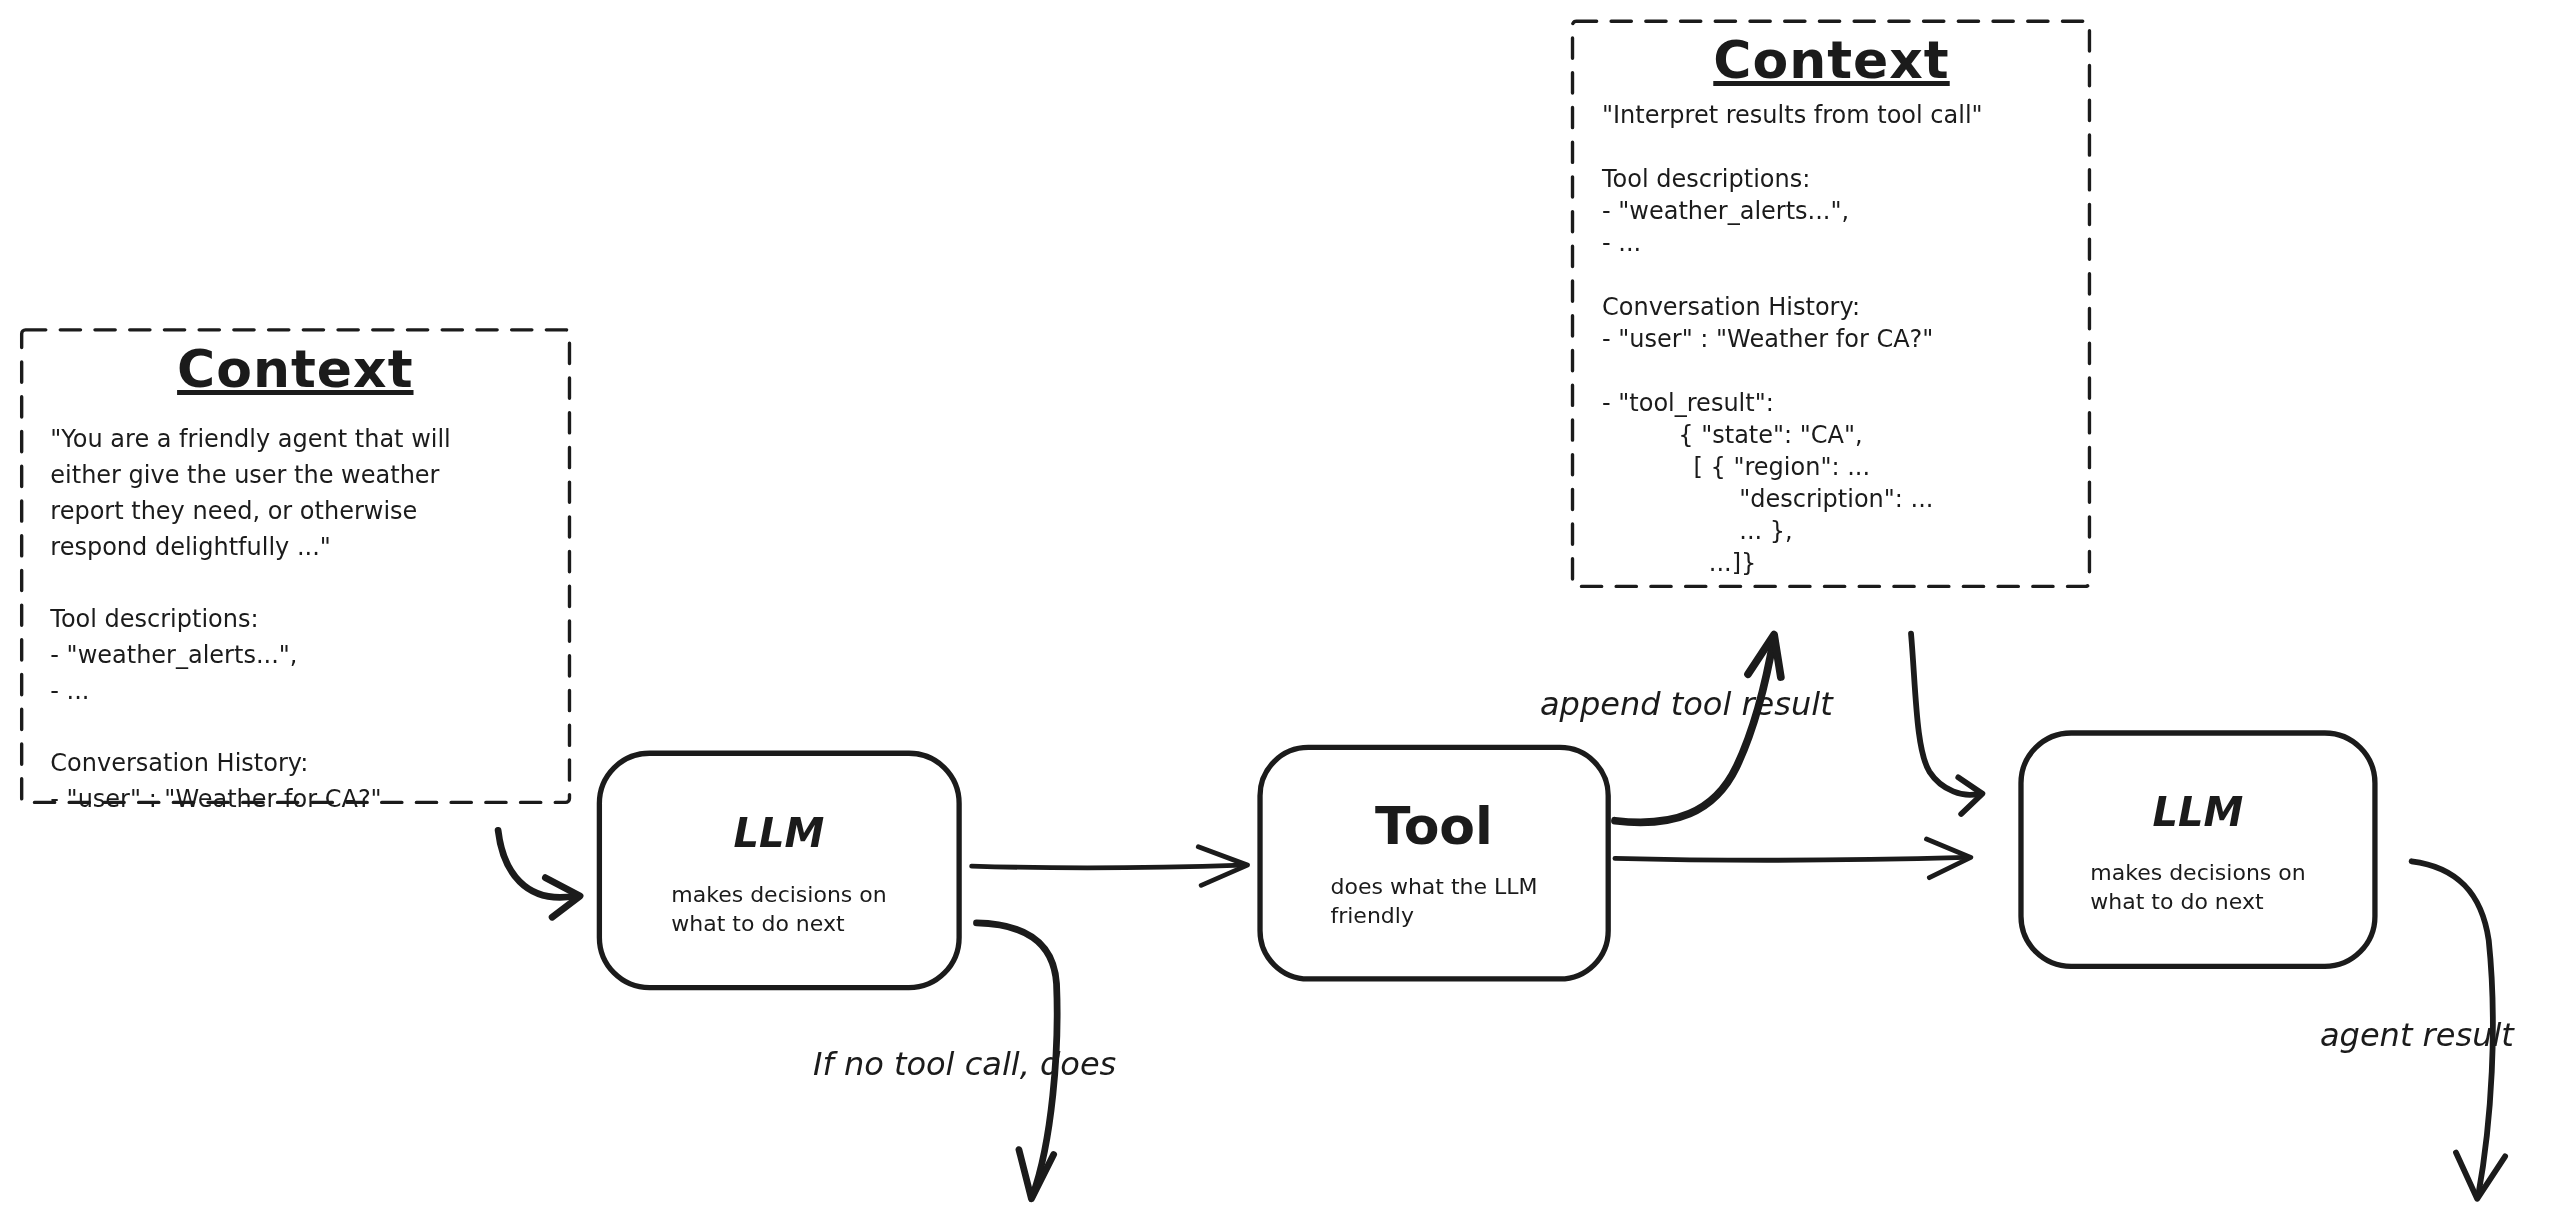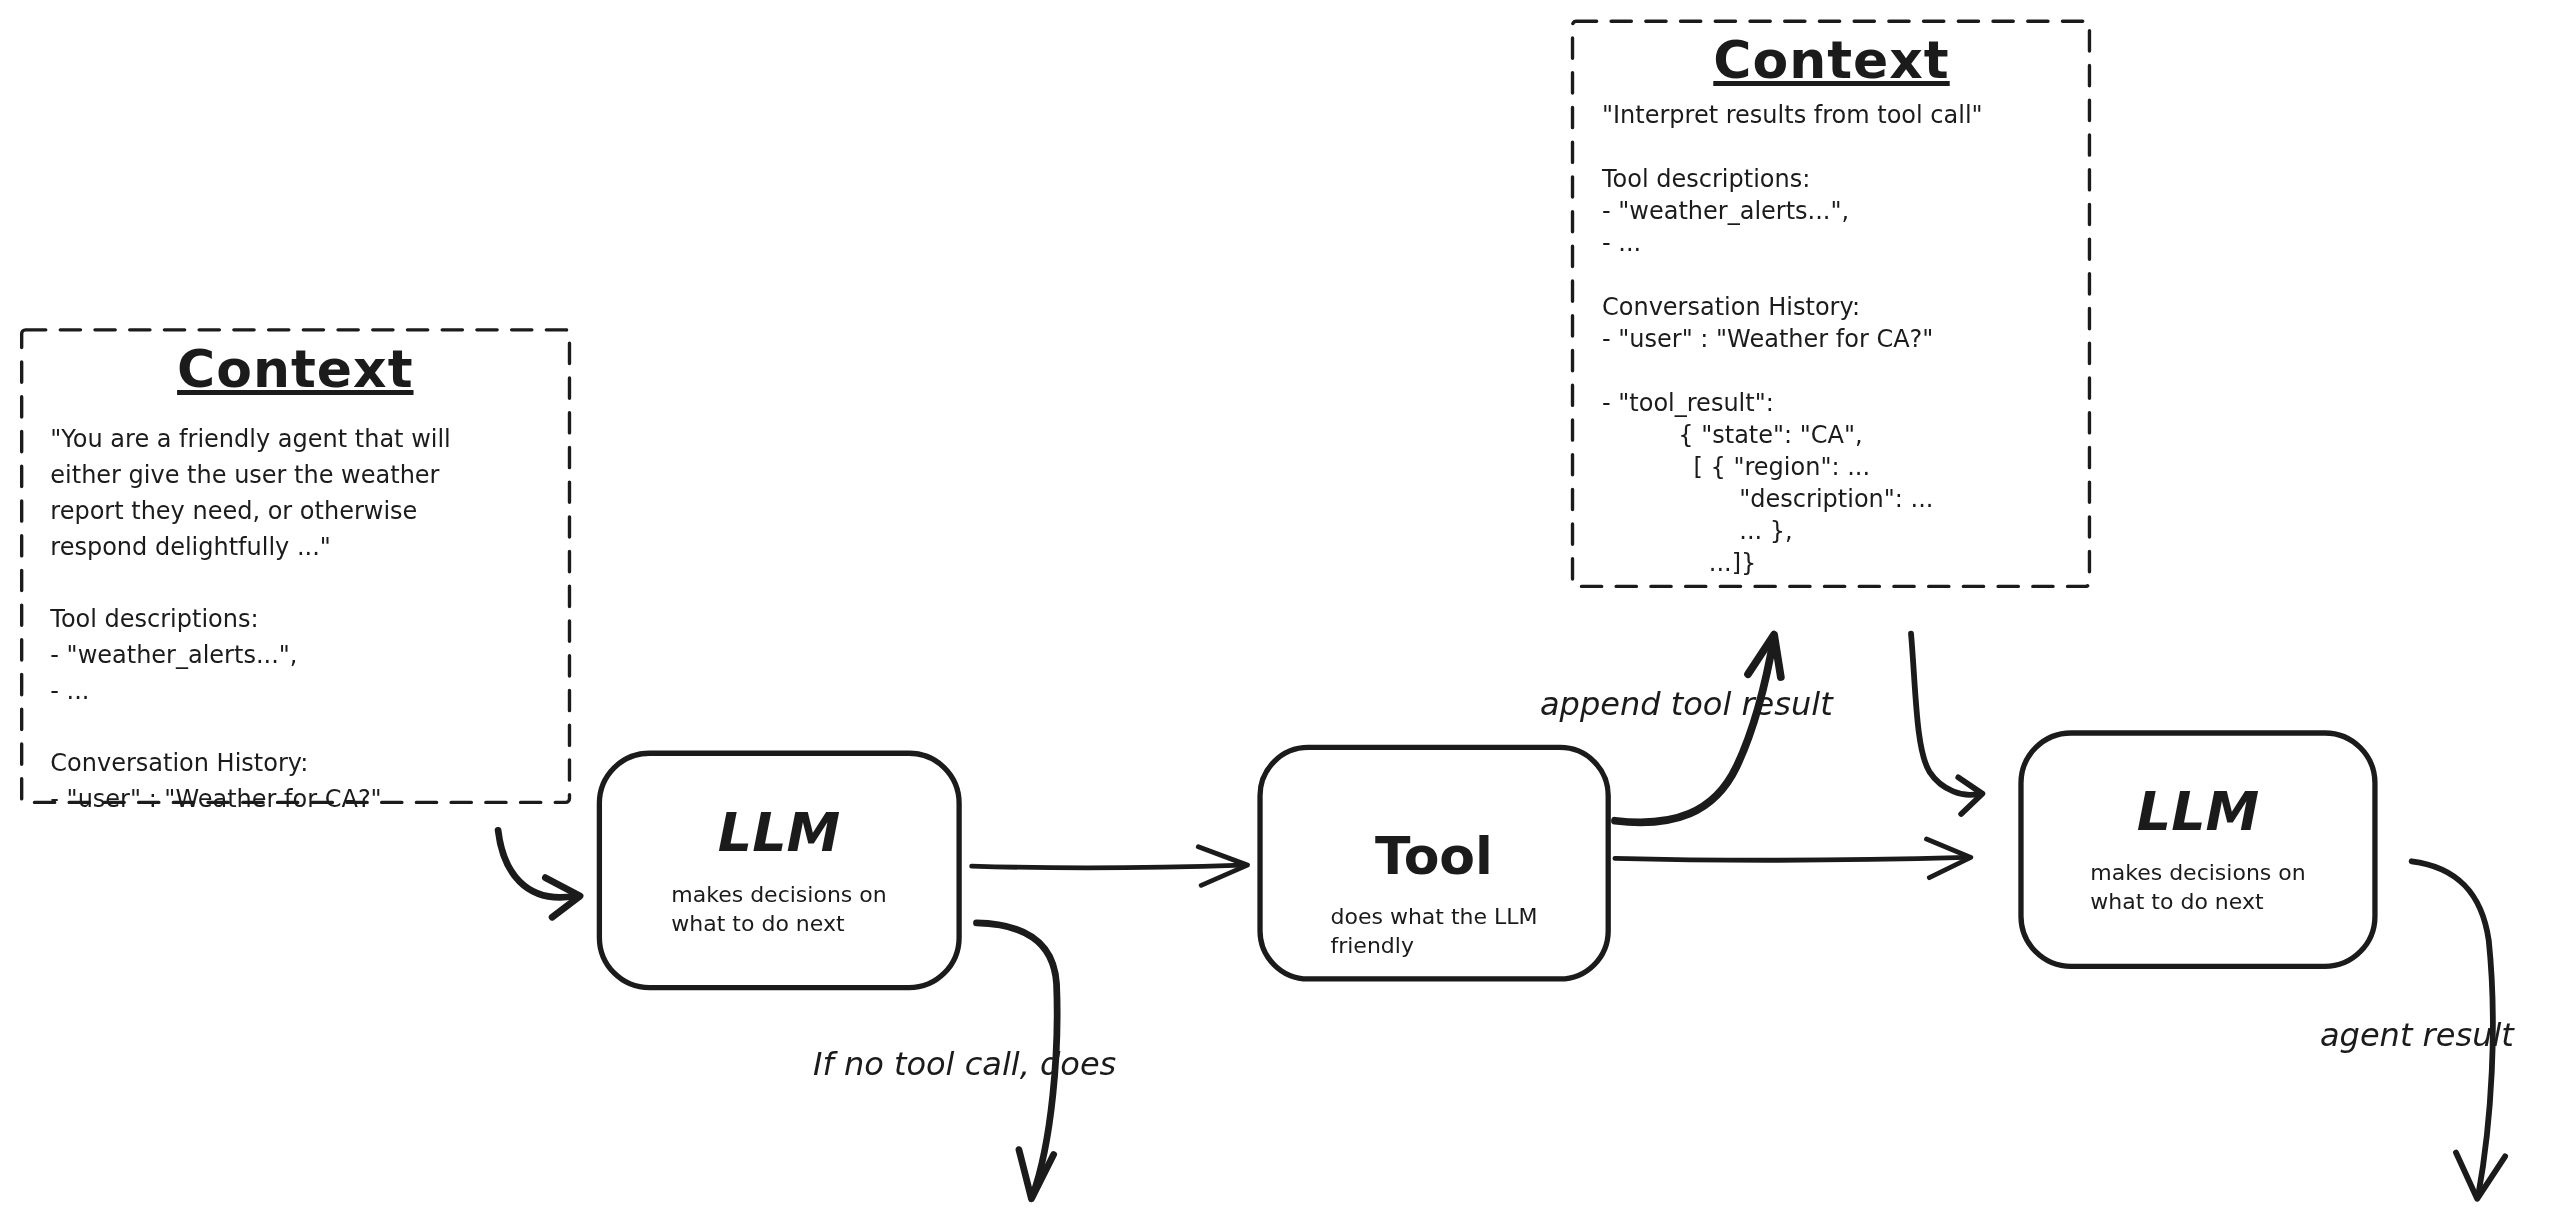--- a/index.html
+++ b/index.html
@@ -48,28 +48,28 @@
   .node {
     position: absolute;
     box-sizing: border-box;
     display: flex;
     flex-direction: column;
     align-items: center;
     justify-content: center;
     text-align: center;
   }
   #node-llm-1 { left: 596px;  top: 751px; width: 366px; height: 240px; }
-  #node-tool  { left: 1257px; top: 745px; width: 354px; height: 237px; margin-top: 30px; }
+  #node-tool  { left: 1257px; top: 745px; width: 354px; height: 237px; }
   #node-llm-2 { left: 2018px; top: 730px; width: 360px; height: 239px; }
   .node-title {
     font-size: 52px;
     font-weight: 600;
     line-height: 58px;
   }
-  .node-title.slanted { font-style: italic; font-size: 54px; }
+  .node-title.slanted { font-style: italic; font-size: 40px; }
   .node-sub {
     margin-top: 17.4px;
     display: inline-block;
     text-align: left;
     white-space: pre;
     font-size: 22px;
     line-height: 29px;
   }
   .edge-label {
     position: absolute;

